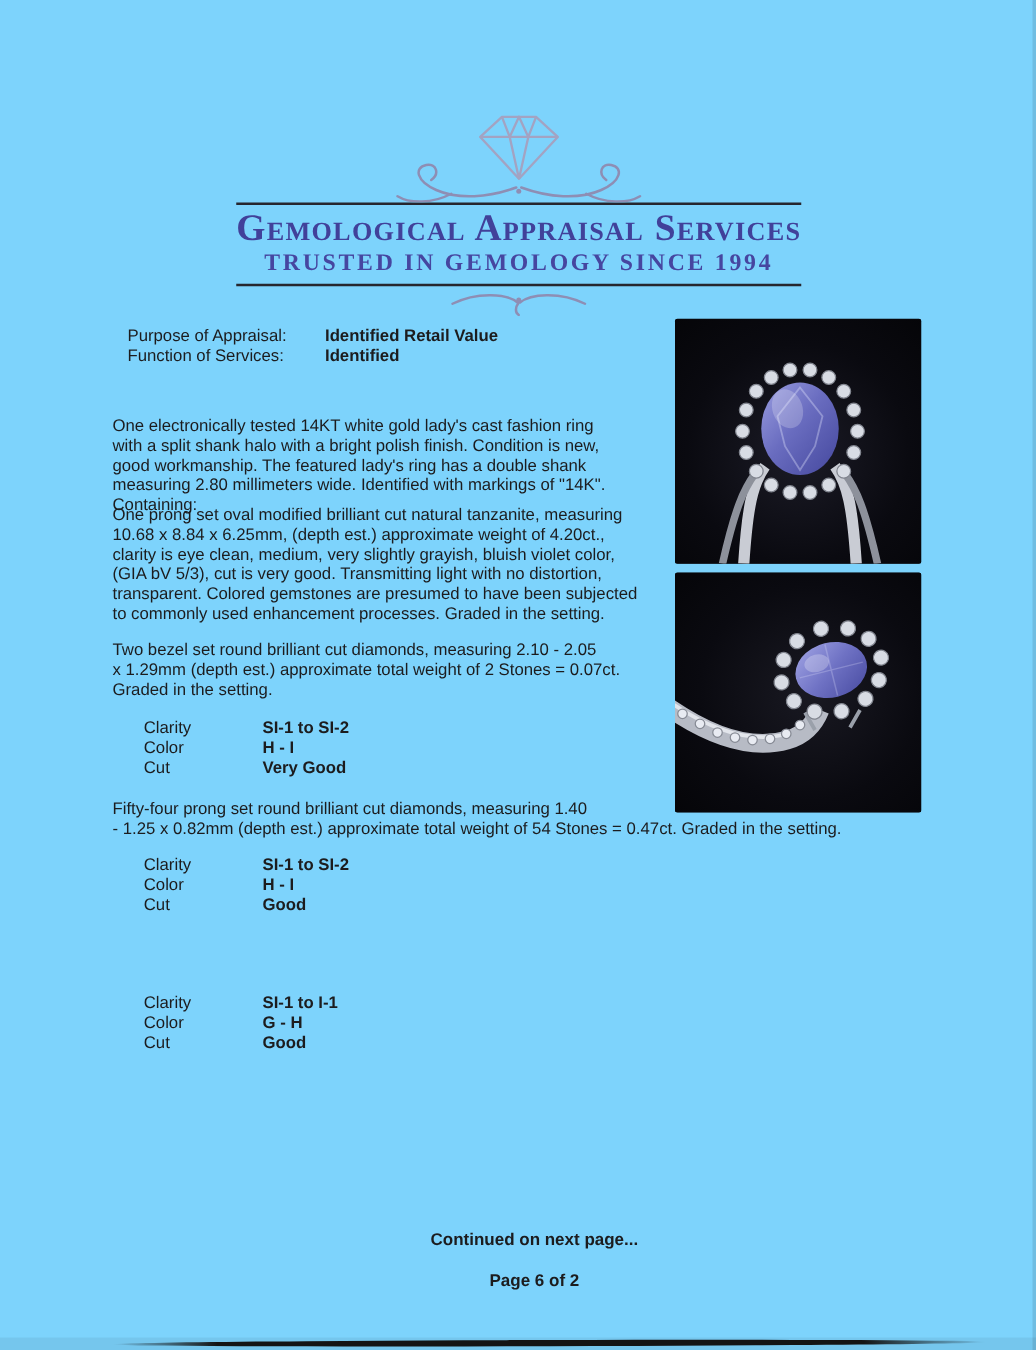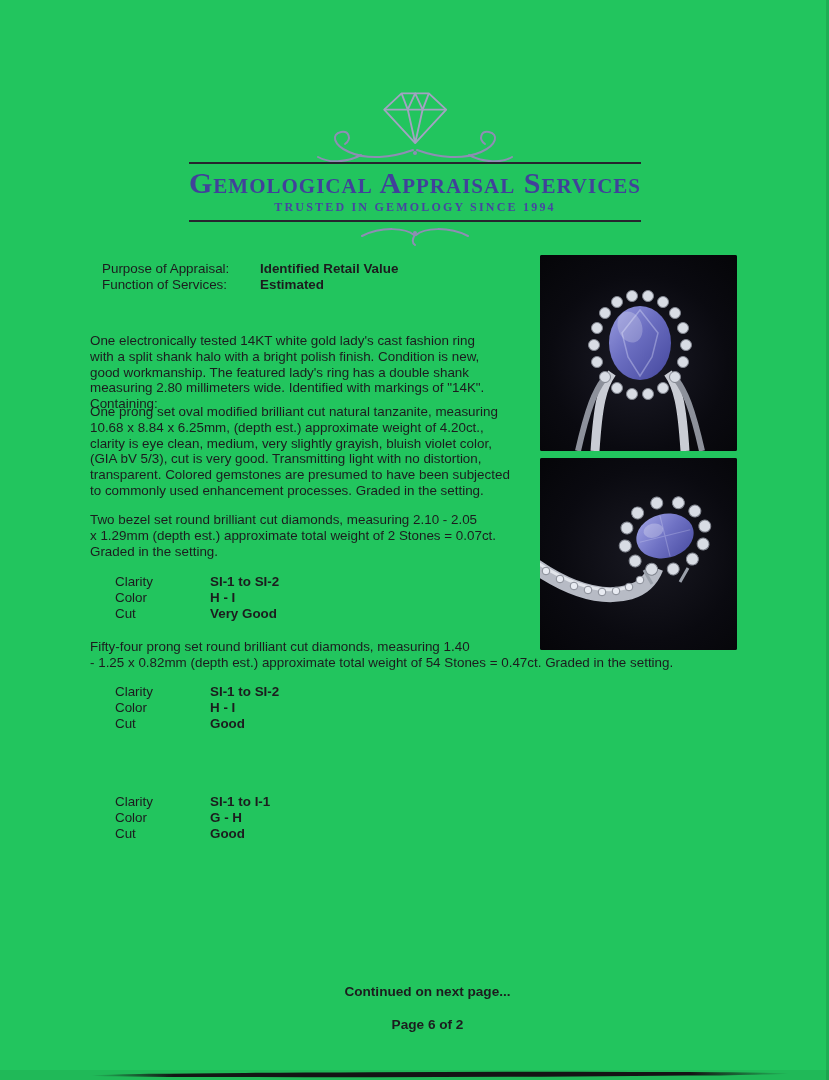--- a/index.html
+++ b/index.html
@@ -1,35 +1,35 @@
 <!DOCTYPE html>
 <html><head>
 <meta charset="utf-8">
 <style>
   html,body{margin:0;padding:0;}
   body{
     width:829px;height:1080px;background:#ffffff;
     font-family:"Liberation Sans","DejaVu Sans",sans-serif;
     color:#1c1c1e;position:relative;overflow:hidden;
   }
-  .page{position:absolute;inset:0;background:#22c55e;}
+  .page{position:absolute;inset:0;background:#7dd3fc;}
 
   
   .logo{position:absolute;left:189px;top:84px;width:452px;text-align:center;}
   .logo svg{display:block;margin:0 auto;}
   .rule{height:2px;background:#26262e;margin:0;}
   .brand-title{
     font-family:"Liberation Serif","DejaVu Serif",serif;
     font-variant:small-caps;font-weight:600;
     font-size:30px;letter-spacing:1px;line-height:1.05;
     color:#41419a;margin-top:3px;white-space:nowrap;
   }
   .brand-subtitle{
     font-family:"Liberation Serif","DejaVu Serif",serif;
-    font-size:12px;font-weight:700;letter-spacing:2.2px;
+    font-size:19px;font-weight:700;letter-spacing:2.2px;
     color:#4646a0;margin:1px 0 5px 0;
   }
   .ornament{margin-top:1px;}
 
   
   .txt{font-size:13.4px;line-height:15.8px;}
   .para{position:absolute;white-space:pre-line;}
   .kv{position:absolute;left:90px;top:261px;}
   .kv-row{display:flex;line-height:16px;margin-left:12px;}
   .kv-label{width:158px;}
@@ -100,21 +100,21 @@
     </svg>
   </div>
 
   <div class="kv txt">
     <div class="kv-row">
       <span class="kv-label">Purpose of Appraisal:</span>
       <span class="kv-value">Identified Retail Value</span>
     </div>
     <div class="kv-row">
       <span class="kv-label">Function of Services:</span>
-      <span class="kv-value">Estimated</span>
+      <span class="kv-value">Identified</span>
     </div>
   </div>
 
   <div class="para txt" style="left:90px;top:305px;width:430px;margin-top:28px;">One electronically tested 14KT white gold lady's cast fashion ring
 with a split shank halo with a bright polish finish. Condition is new,
 good workmanship. The featured lady's ring has a double shank
 measuring 2.80 millimeters wide. Identified with markings of "14K".
 Containing:</div>
 
   <div class="para txt" style="left:90px;top:404px;width:436px;">One prong set oval modified brilliant cut natural tanzanite, measuring

